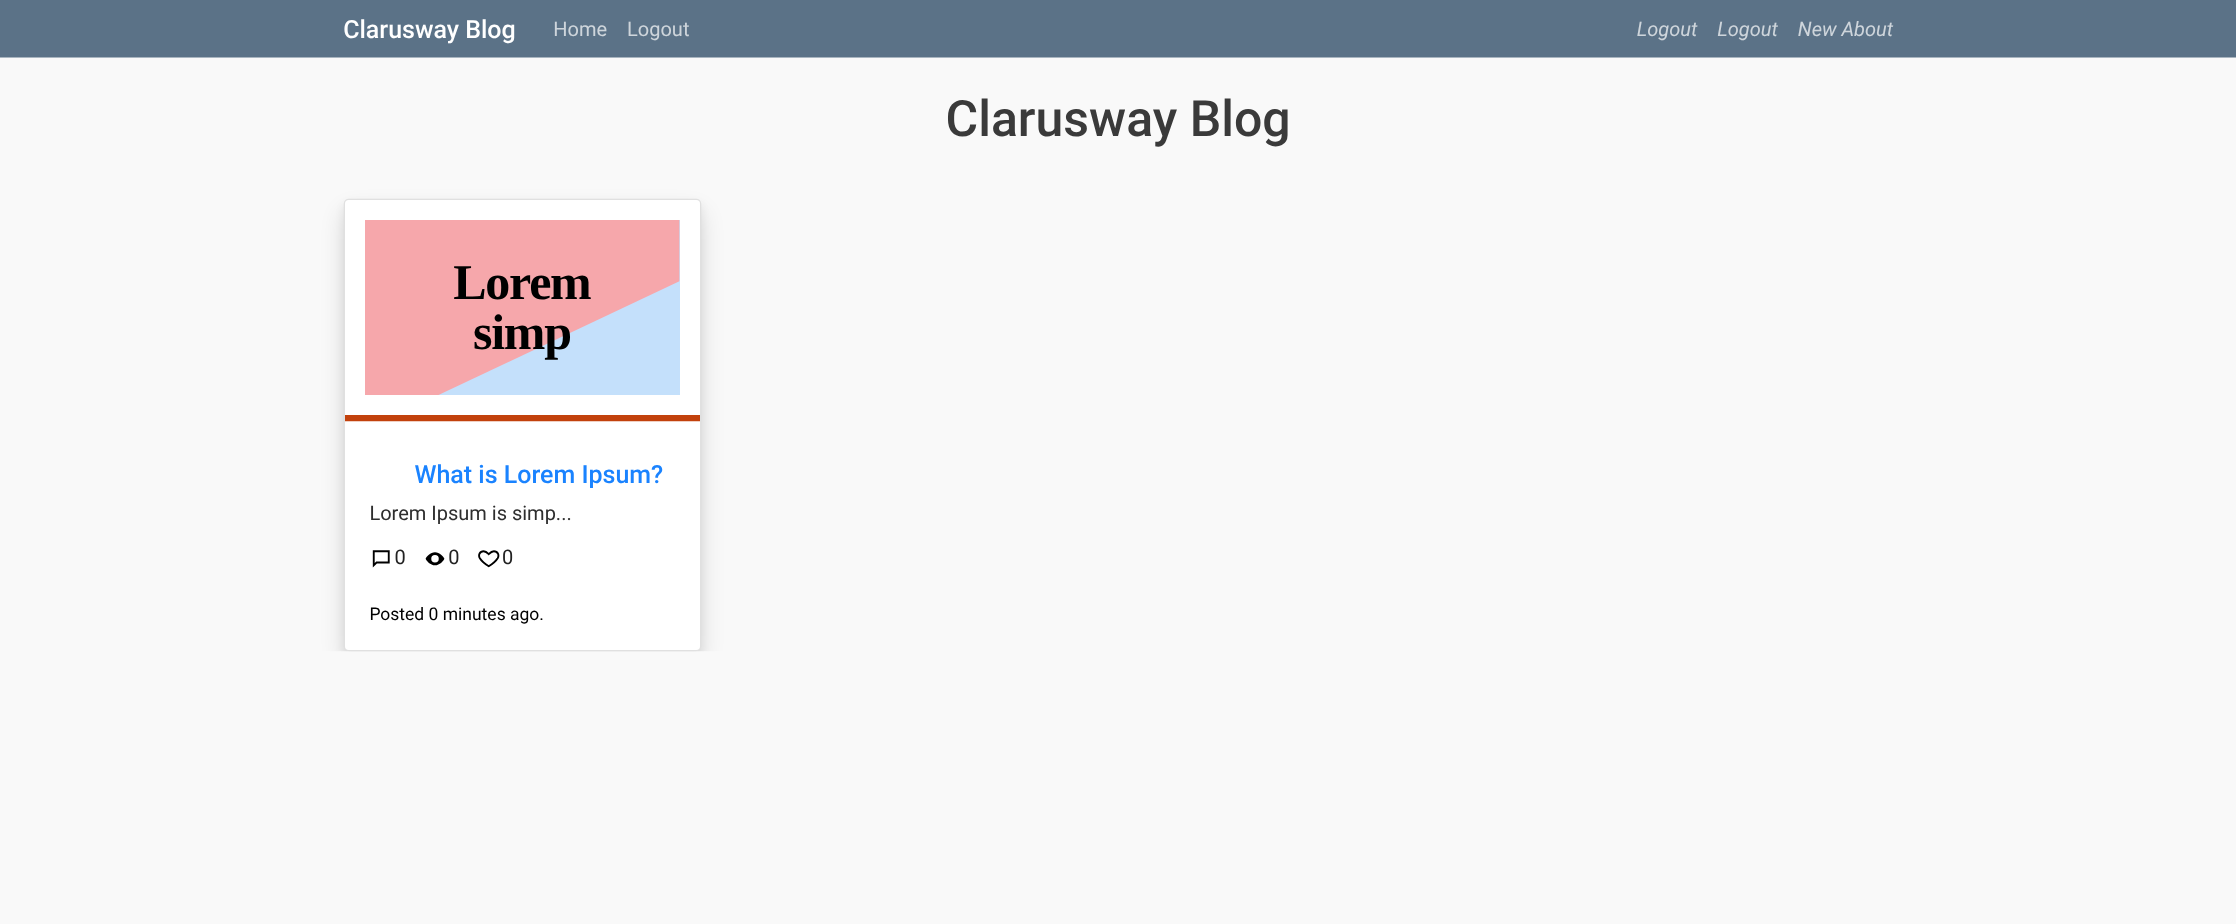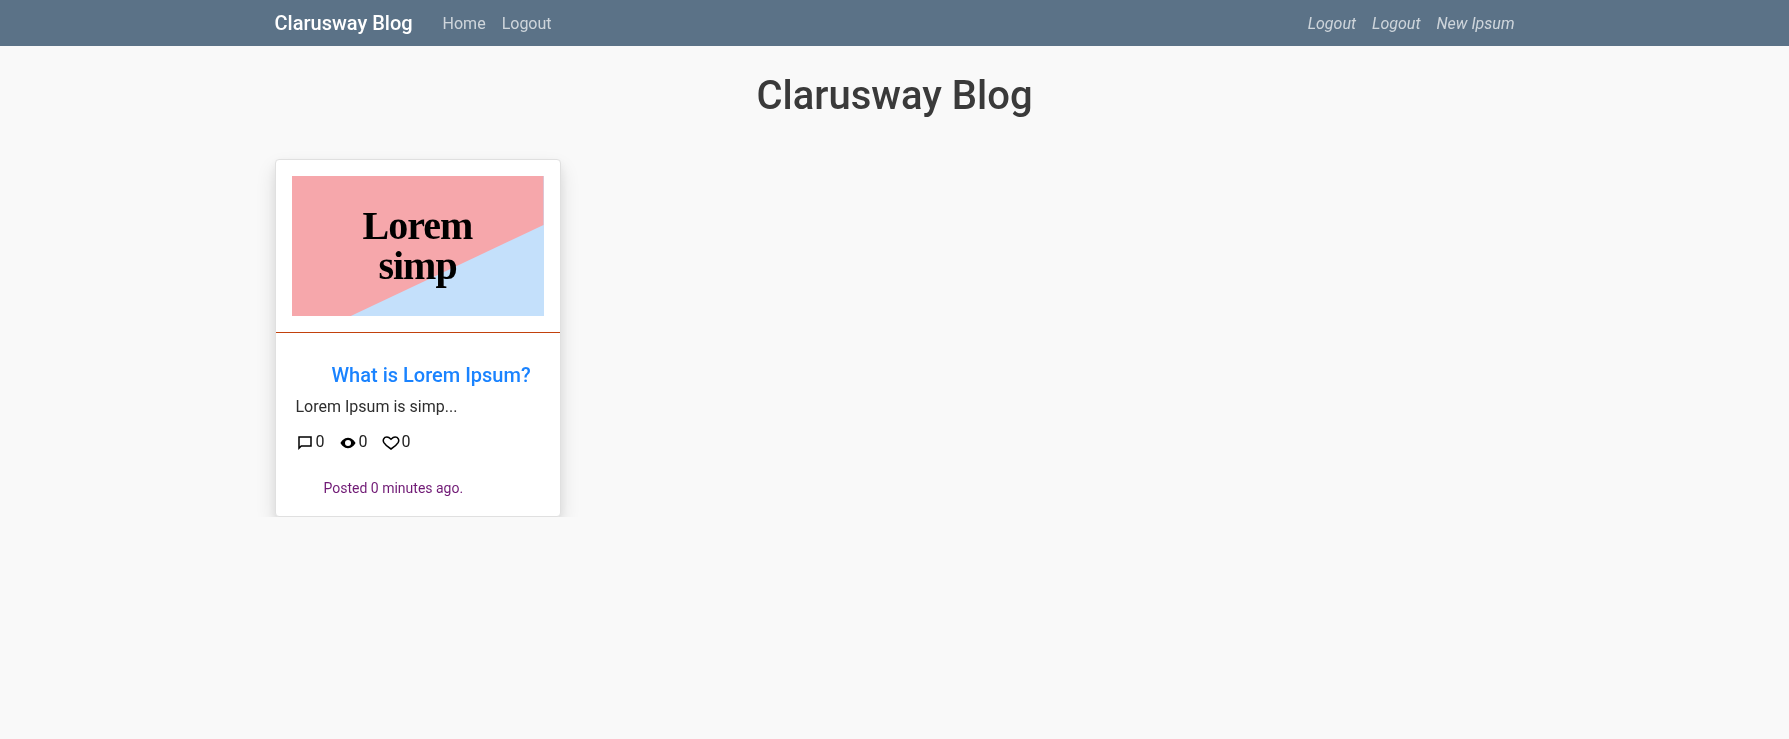--- a/index.html
+++ b/index.html
@@ -73,21 +73,21 @@
       background: #fff;
       border: 1px solid #e0e0e0;
       border-radius: 4px;
       width: 286px;
       box-shadow: 0 10px 20px rgba(0,0,0,0.12), 0 4px 8px rgba(0,0,0,0.06);
       overflow: hidden;
       cursor: pointer;
     }
     .card-img-wrap {
       padding: 16px 16px 16px 16px;
-      border-bottom: 1px solid #c2410c;
+      border-bottom: 5px solid #c2410c;
     }
     .card-img {
       width: 100%;
       height: 140px;
       position: relative;
       overflow: hidden;
       display: block;
     }
     .img-bg-blue {
       position: absolute;
@@ -146,40 +146,39 @@
       gap: 2px;
     }
     .stat svg {
       width: 18px;
       height: 18px;
       display: inline-block;
       vertical-align: middle;
     }
     .card-meta {
       font-size: 14px;
-      color: #701a75;
-      margin-left: 28px;
+      color: #000000;
     }
   </style>
 </head>
 <body>
 
 <nav class="navbar">
   <div class="navbar-inner">
     <div class="navbar-left">
       <a class="brand">Clarusway Blog</a>
       <div class="nav-links">
         <a class="nav-link">Home</a>
         <a class="nav-link">Logout</a>
       </div>
     </div>
     <div class="navbar-right">
       <a class="nav-link">Logout</a>
       <a class="nav-link">Logout</a>
-      <a class="nav-link">New Ipsum</a>
+      <a class="nav-link">New About</a>
     </div>
   </div>
 </nav>
 
 <h1 class="page-title">Clarusway Blog</h1>
 
 <div class="cards-container">
   <div class="card">
     <div class="card-img-wrap">
       <div class="card-img">

